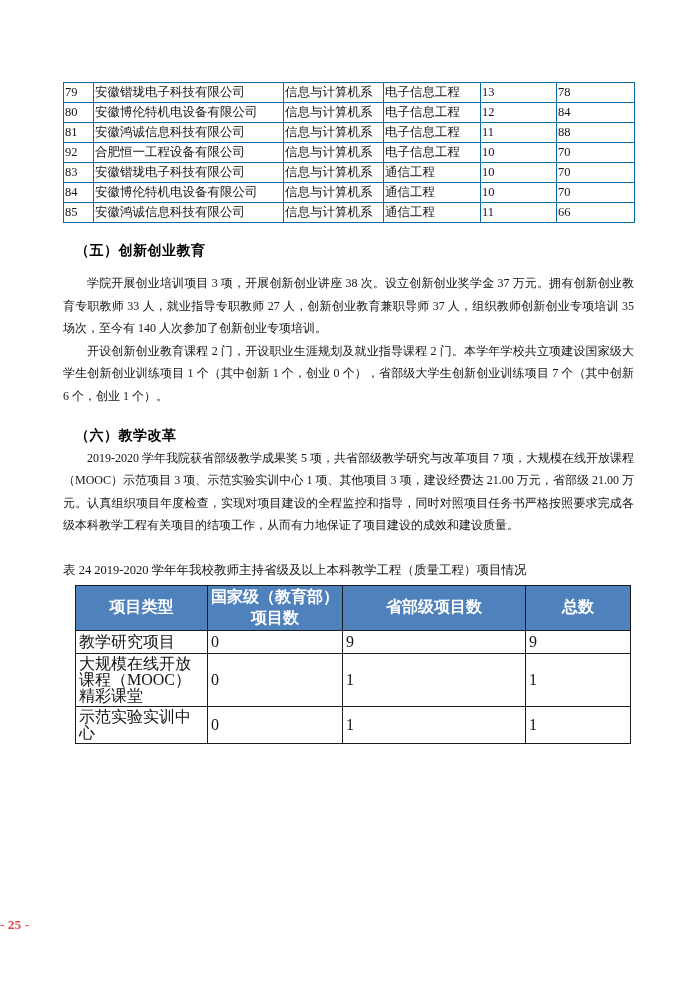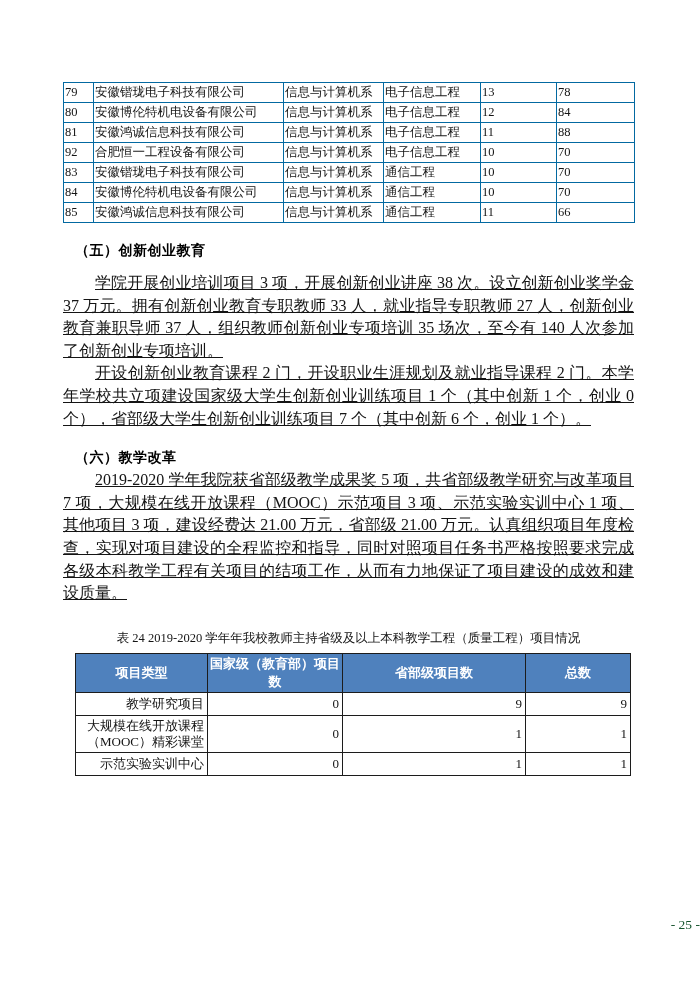--- a/index.html
+++ b/index.html
@@ -36,69 +36,69 @@
     font-weight: bold;
     font-size: 14px;
     line-height: 24px;
     color: #000000;
     margin: 15px 0 0 12px;
     letter-spacing: 0.5px;
   }
 
   
   .body-para {
-    font-size: 16px;
+    font-size: 12px;
     line-height: 22.6px;
     text-align: justify;
     text-indent: 2em;
     margin: 0;
-    text-decoration: underline;
   }
   .para-after-heading { margin-top: 10px; }
 
   
   .table-caption {
     margin: 25px 0 6px 0;
-    text-align: center;
+    text-align: left;
     font-size: 12.5px;
     color: #141414;
   }
 
   
   .quality-table {
     margin-left: 12px;
     width: 555px;
     border-collapse: collapse;
     table-layout: fixed;
-    font-size: 13px;
+    font-size: 16px;
   }
   .quality-table th {
     background: var(--header-bg, #4F81BD);
     color: var(--header-fg, #ffffff);
     font-weight: bold;
     border: 1px solid #1c1c1c;
     height: 23px;
     padding: 1px 2px;
     text-align: center;
   }
   .quality-table td {
     border: 1px solid #1c1c1c;
-    text-align: right;
+    text-align: left;
     padding: 2px 3px;
     line-height: 16px;
     height: 18px;
   }
 
   
   .page-number {
     position: absolute;
     left: 0; right: 0; top: 917px;
-    text-align: right;
+    text-align: left;
     font-size: 13.5px;
-    color: #14532d;
+    color: #ef4444;
+    font-weight: bold;
   }
 </style>
 </head>
 <body>
 
 <div class="page">
   <div class="content">
 
     <table class="internship-table">
       <colgroup>

